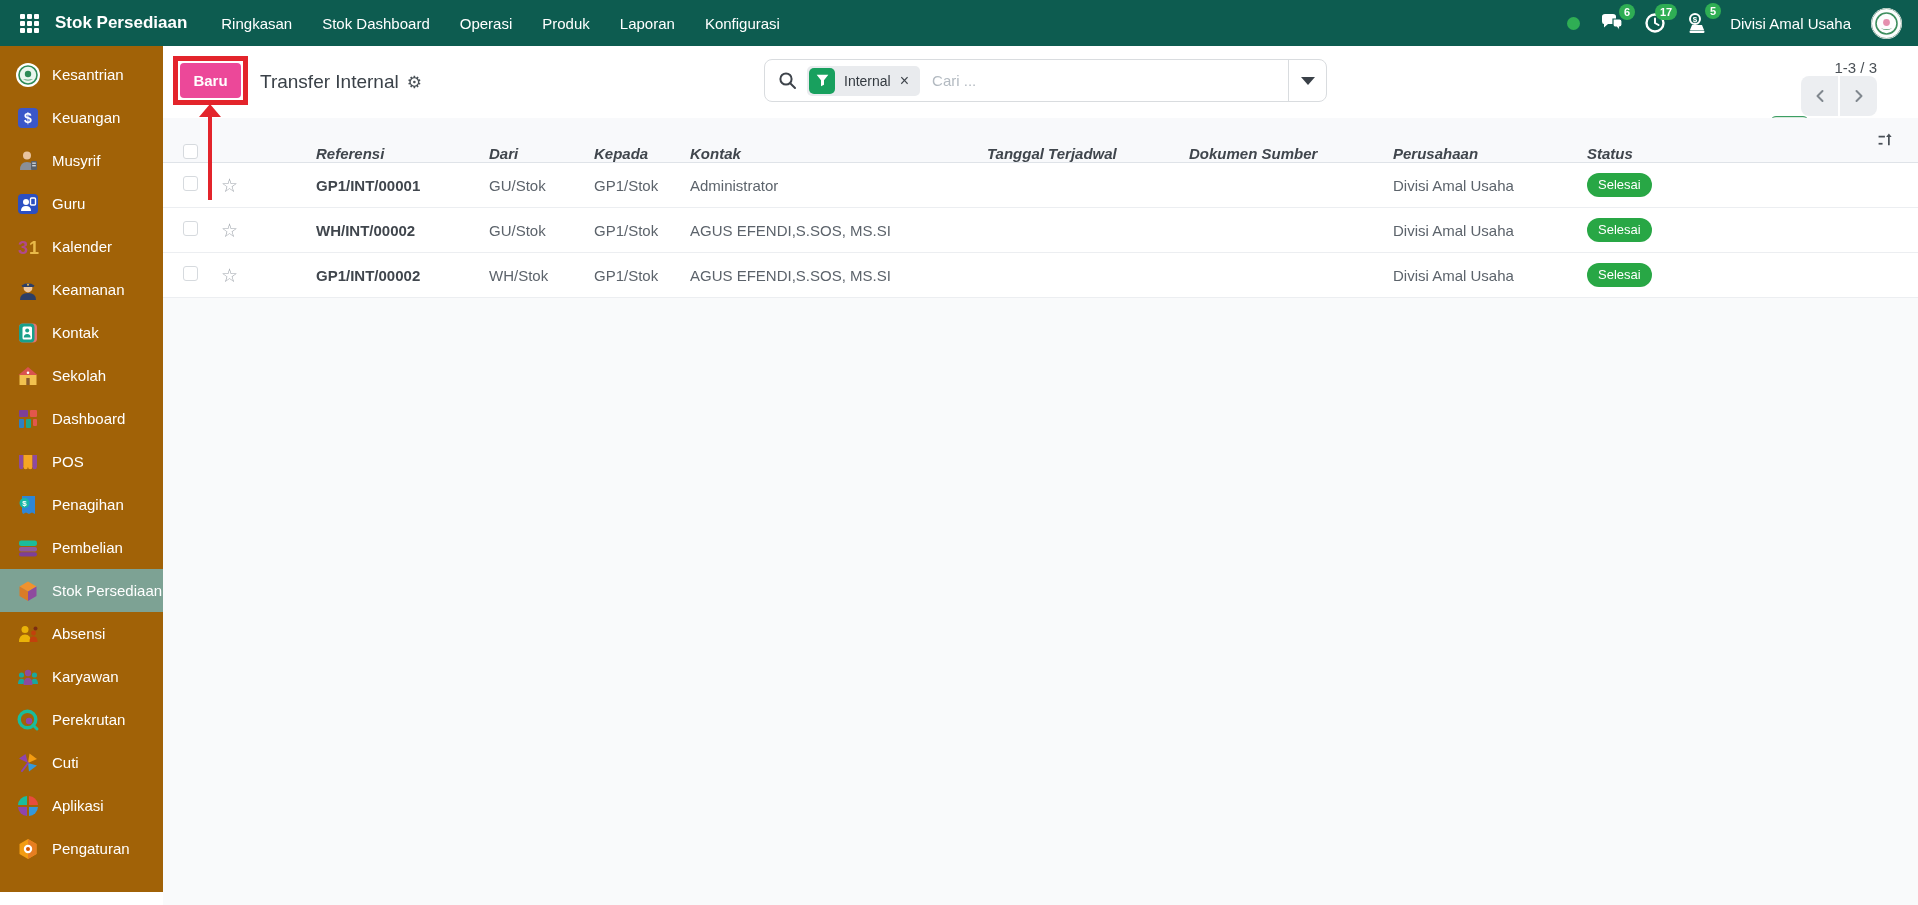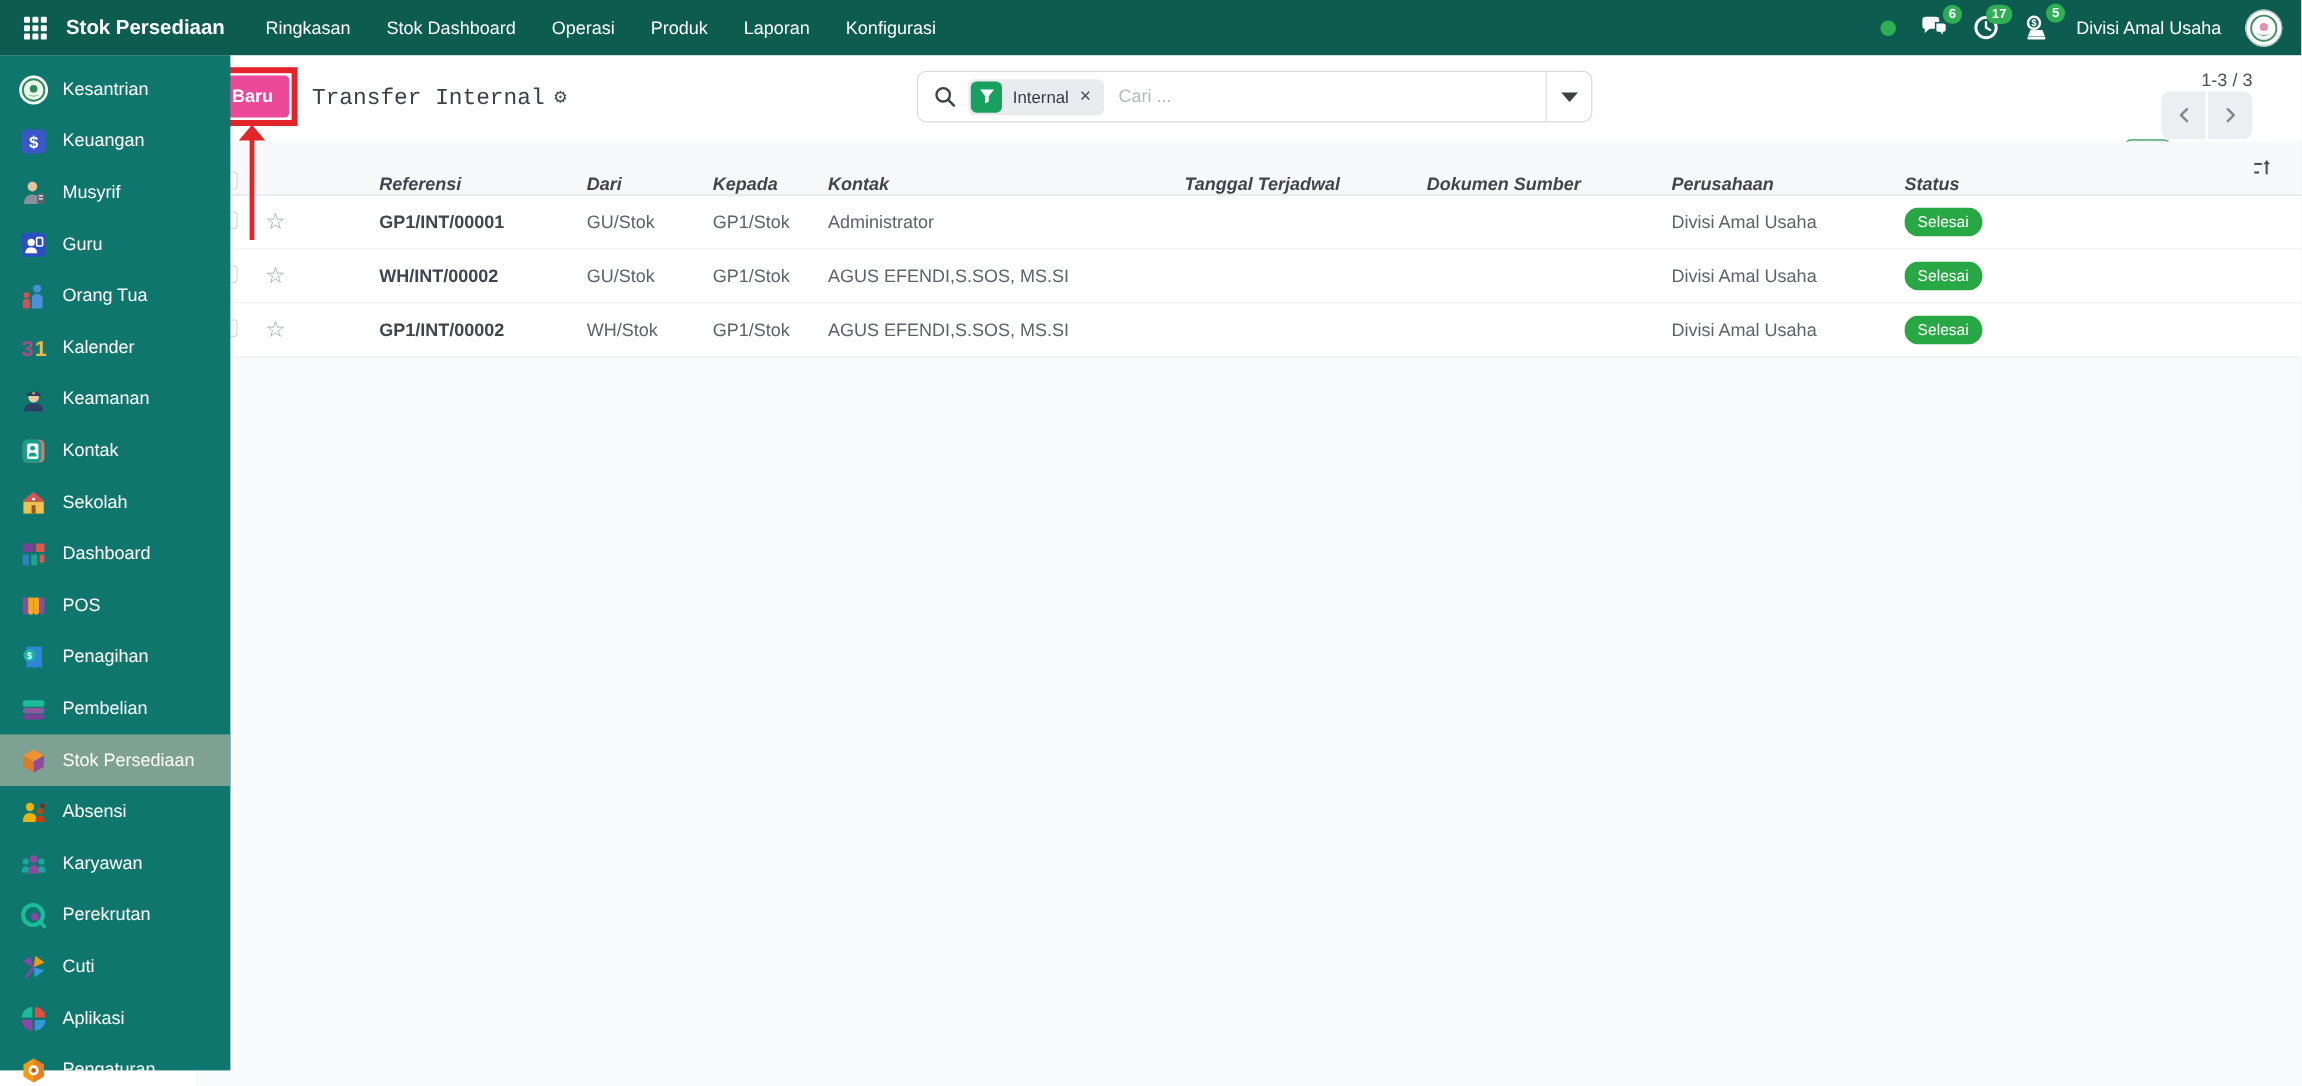--- a/index.html
+++ b/index.html
@@ -17,35 +17,35 @@
   .nav-right { margin-left:auto; display:flex; align-items:center; gap:20px; }
   .presence-dot { width:13px; height:13px; border-radius:50%; background:#2fae54; }
   .icon-badge { position:relative; cursor:pointer; display:flex; align-items:center; }
   .badge { position:absolute; top:-8px; right:-11px; background:#2fae54; color:#fff; font-size:11px;
            font-weight:700; border-radius:9px; padding:2px 5px; min-width:9px; text-align:center; line-height:1.1; }
   .nav-company { font-size:15px; white-space:nowrap; cursor:pointer; }
   .avatar { width:31px; height:31px; border-radius:50%; overflow:hidden; cursor:pointer; background:#fff;
             display:flex; align-items:center; justify-content:center; }
 
   
-  .sidebar { position:absolute; top:46px; left:0; width:192px; bottom:13px; background:#0f766e; padding-top:7px; z-index:5; }
+  .sidebar { position:absolute; top:46px; left:0; width:163px; bottom:13px; background:#a16207; padding-top:7px; z-index:5; }
   .side-item { height:43px; display:flex; align-items:center; padding:0 8px 0 15px; gap:11px; color:#fff;
                font-size:15px; cursor:pointer; white-space:nowrap; overflow:hidden; }
   .side-item.active { background:#7da294; }
   .side-icon { width:26px; height:26px; flex:0 0 26px; display:flex; align-items:center; justify-content:center; }
 
   
   .main { position:absolute; left:163px; top:46px; right:0; bottom:0; background:#f9fafb; }
   .control-panel { position:relative; height:72px; background:#fff; }
 
   .baru-box { position:absolute; left:10px; top:10px; border:5px solid #e3242b; padding:2px; background:#fff; }
   .baru-btn { background:#ec4899; color:#fff; font-family:inherit; font-size:15px; font-weight:700;
               border:none; border-radius:4px; width:61px; height:35px; cursor:pointer; }
   .cp-title { position:absolute; left:97px; top:0; height:72px; display:flex; align-items:center; gap:8px;
-              font-size:19px; color:#3a4148;font-family:Liberation Mono, monospace; }
+              font-size:19px; color:#3a4148; }
   .gear { font-size:17px; color:#4a5157; cursor:pointer; line-height:1; }
 
   .search-bar { position:absolute; left:601px; top:13px; width:563px; height:43px; border:1px solid #d9dcdf;
                 border-radius:8px; background:#fff; display:flex; align-items:center; }
   .search-mag { margin:0 10px 0 13px; display:flex; }
   .filter-chip { display:flex; align-items:center; background:#e9ebee; border-radius:5px; height:30px; padding:2px; }
   .chip-funnel { width:26px; height:26px; background:#18a05e; border-radius:5px; display:flex;
                  align-items:center; justify-content:center; margin-right:9px; }
   .chip-label { font-size:14px; color:#343a40; }
   .chip-x { padding:0 9px; font-size:16px; color:#3e444b; cursor:pointer; line-height:1; }
@@ -203,31 +203,20 @@
         <svg width="24" height="24" viewBox="0 0 24 24">
             <rect x="2" y="2" width="20" height="20" rx="4" fill="#2b4fc2"></rect>
             <circle cx="10" cy="10" r="3" fill="#fff"></circle>
             <path d="M5 19 Q5 14 10 14 Q15 14 15 19 Z" fill="#fff"></path>
             <rect x="14.5" y="6" width="5" height="7" rx="1" fill="none" stroke="#fff" stroke-width="1.4"></rect>
           </svg>
       </span>
       <span>Guru</span>
     </div>
 
-    <div class="side-item">
-      <span class="side-icon">
-        <svg width="24" height="24" viewBox="0 0 24 24">
-            <circle cx="15" cy="5.5" r="3.3" fill="#4a90d9"></circle>
-            <path d="M10.5 22 V14 Q10.5 10 15 10 Q19.5 10 19.5 14 V22 Z" fill="#4a90d9"></path>
-            <circle cx="6" cy="11" r="2.4" fill="#d94f4f"></circle>
-            <path d="M3 22 V17 Q3 14 6 14 Q9 14 9 17 V22 Z" fill="#d94f4f"></path>
-          </svg>
-      </span>
-      <span>Orang Tua</span>
-    </div>
 
     <div class="side-item">
       <span class="side-icon">
         <svg width="26" height="26" viewBox="0 0 26 26">
             <text x="3" y="20" font-size="18" font-weight="bold" fill="#b0498c">3</text>
             <text x="14" y="20" font-size="18" font-weight="bold" fill="#e9b949">1</text>
           </svg>
       </span>
       <span>Kalender</span>
     </div>

